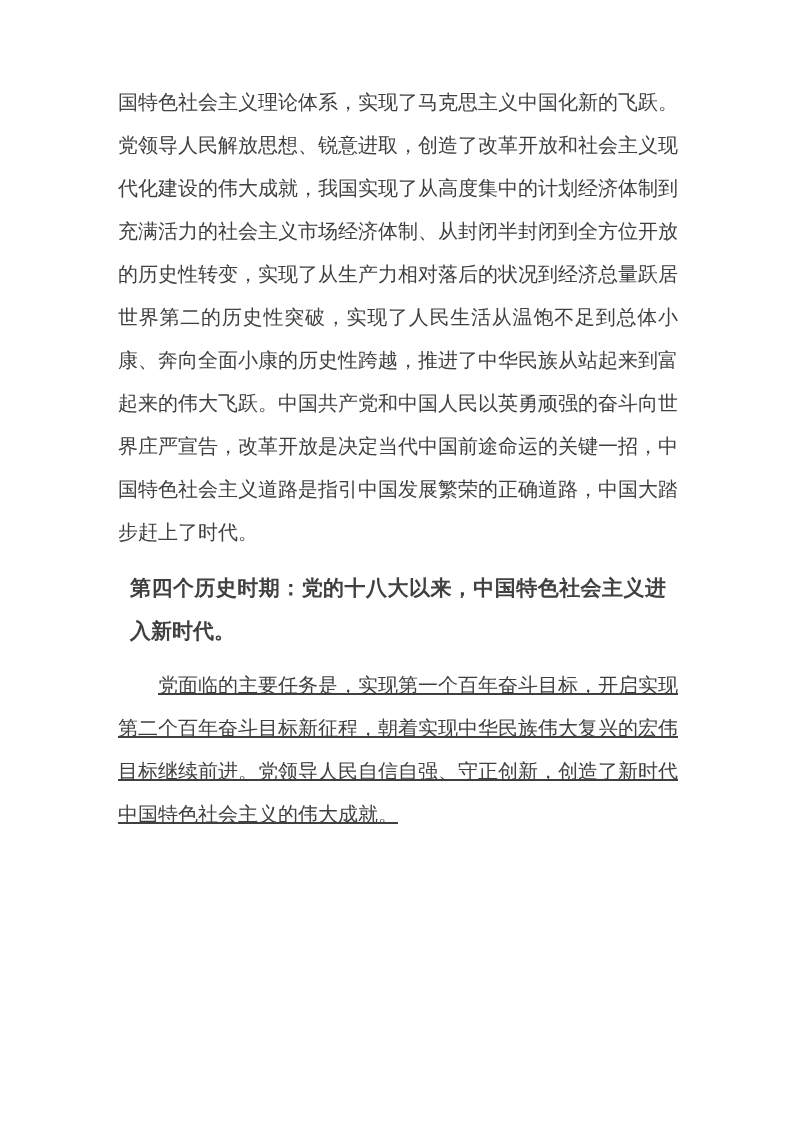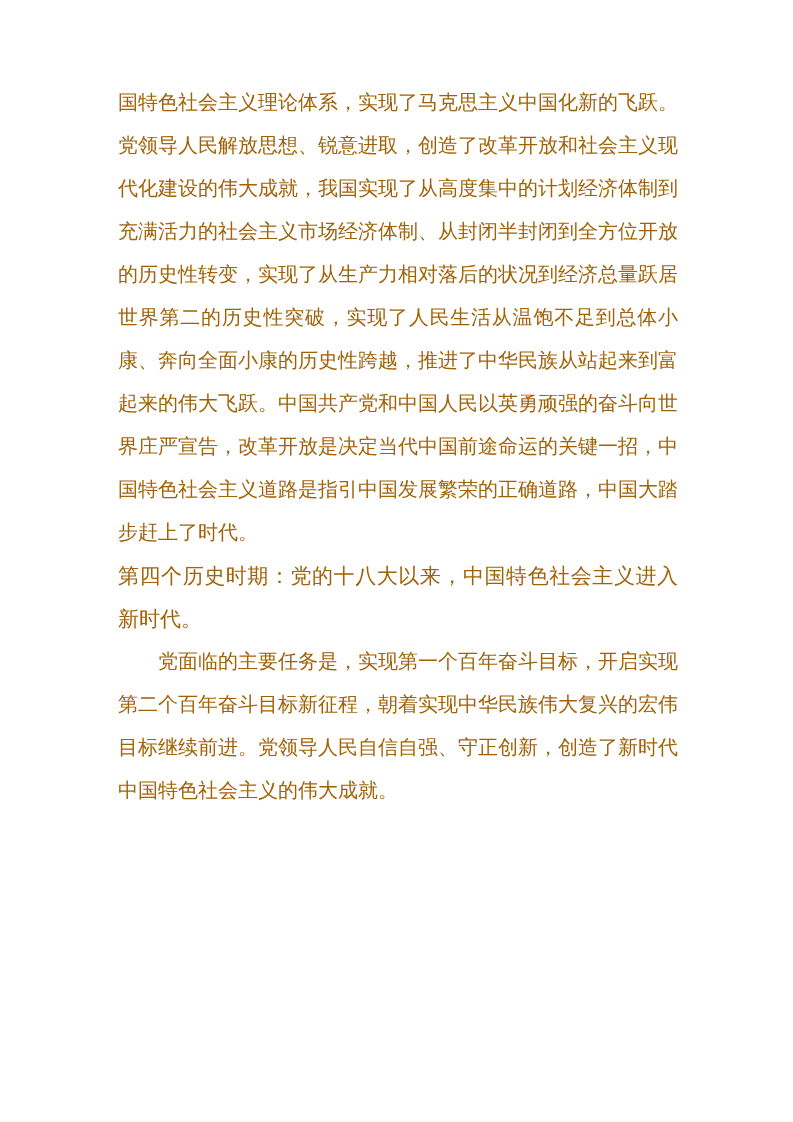--- a/index.html
+++ b/index.html
@@ -12,39 +12,40 @@
     width: 793px;
     height: 1122px;
     background: #ffffff;
     overflow: hidden;
   }
   .content {
     position: absolute;
     left: 118px;
     top: 81px;
     width: 560px;
-    color: #a16207;
+    color: #404040;
     font-family: "Liberation Serif", "DejaVu Serif", serif;
     font-size: 20px;
     line-height: 43px;
     text-align: justify;
     text-justify: inter-character;
   }
   .para {
     margin: 0;
     padding: 0;
   }
   .para.indent {
     text-indent: 2em;
+    text-decoration: underline;
   }
   .heading {
-    margin: 0;
+    margin: 12px;
     padding: 0;
     font-family: "Liberation Sans", "DejaVu Sans", sans-serif;
-    font-weight: normal;
+    font-weight: bold;
     font-size: 21px;
     line-height: 43px;
     text-align: justify;
   }
 </style>
 </head>
 <body>
 
 <div class="page">
   <div class="content">

